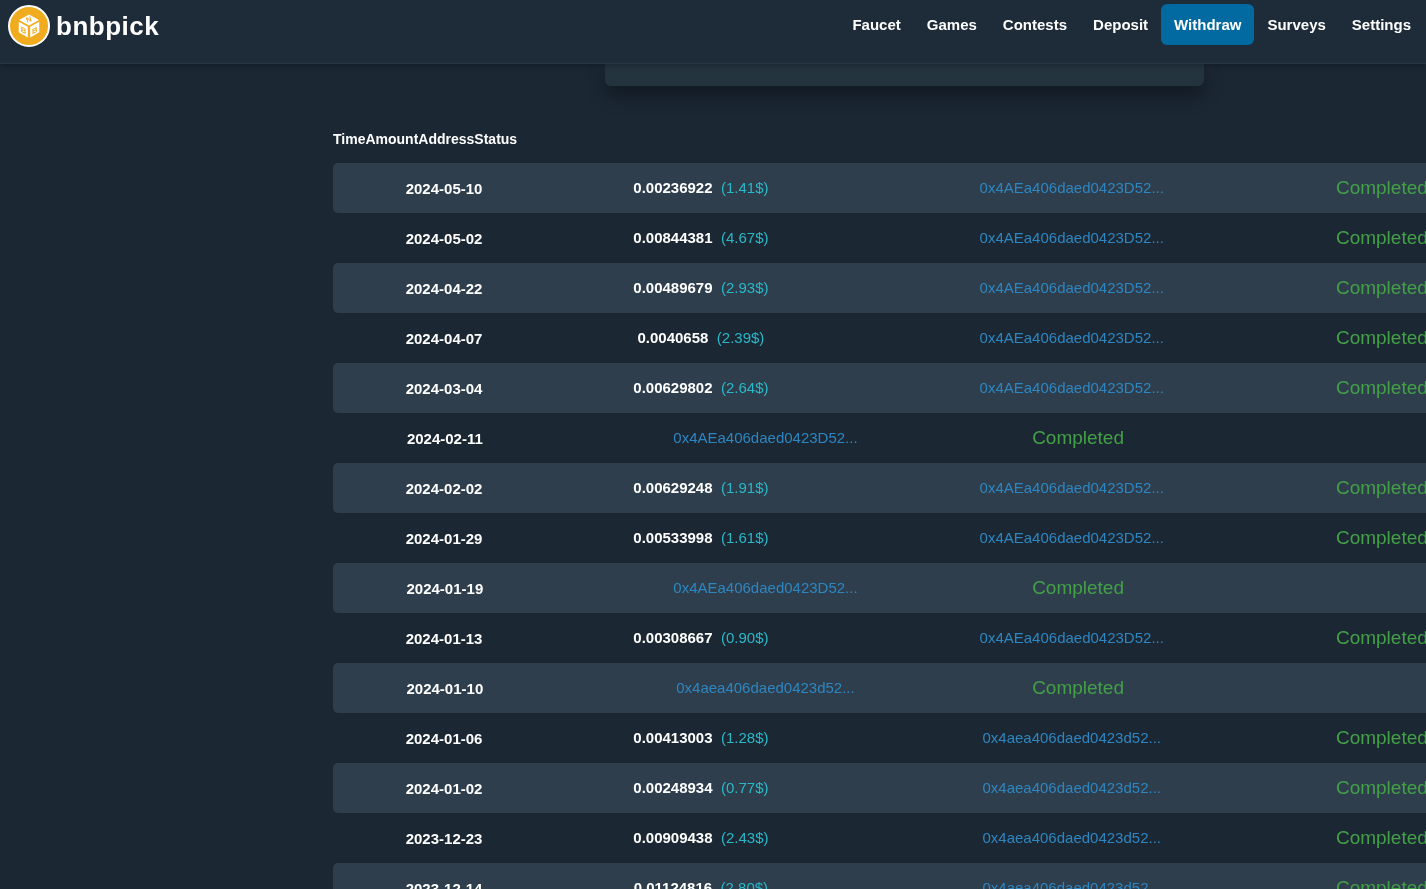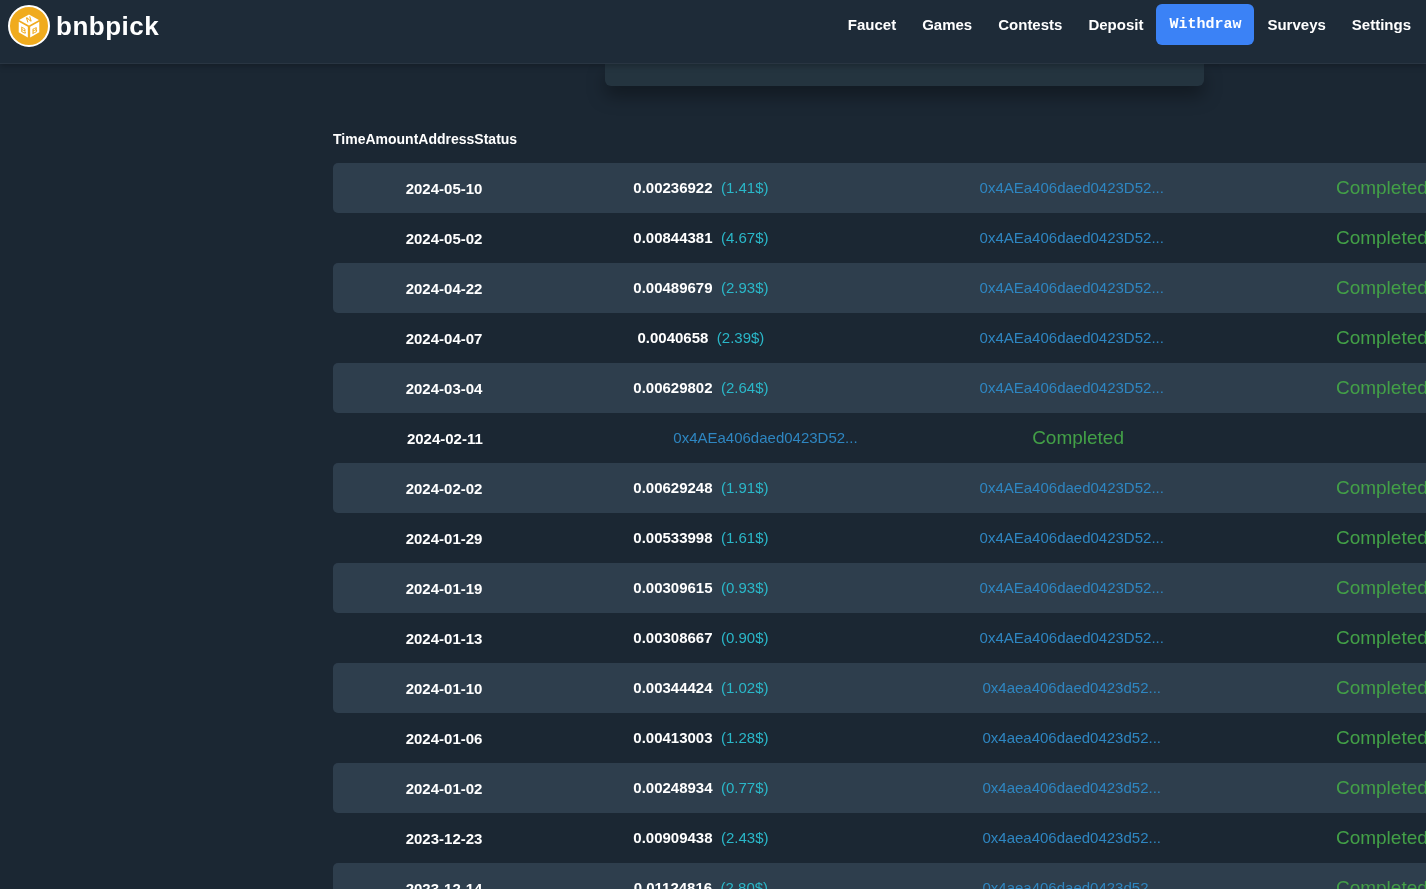--- a/index.html
+++ b/index.html
@@ -40,21 +40,21 @@
   .nav-items {
     display: flex; align-items: center; gap: 0;
     padding: 3px 2px 0 0; height: 46px; justify-content: flex-end;
   }
   .nav-item {
     display: inline-block; color: #ffffff; text-decoration: none;
     font-size: 15px; font-weight: 700;
     padding: 12px 13px; border-radius: 6px; cursor: pointer;
     line-height: 17px; white-space: nowrap;
   }
-  .nav-item.active { background: #3b82f6; font-family: Liberation Mono, monospace; }
+  .nav-item.active { background: #0369a1; }
 
   
   .card-sliver {
     position: absolute; top: 64px; left: 605px;
     width: 599px; height: 22px;
     background: #24343f;
     border-radius: 0 0 6px 6px;
     box-shadow: 0 10px 18px rgba(0,0,0,0.35);
     z-index: 2;
   }
@@ -245,24 +245,20 @@
     <div class="cell c3">
       <a class="t-addr">0x4AEa406daed0423D52...</a>
     </div>
     <div class="cell c4">
       <span class="t-status">Completed</span>
     </div>
   </div>
 
   <div class="trow">
     <div class="cell c1 t-time">2024-01-19</div>
-    <div class="cell c2">
-      <span class="t-amt">0.00309615</span>
-      <span class="t-usd">(0.93$)</span>
-    </div>
     <div class="cell c3">
       <a class="t-addr">0x4AEa406daed0423D52...</a>
     </div>
     <div class="cell c4">
       <span class="t-status">Completed</span>
     </div>
   </div>
 
   <div class="trow">
     <div class="cell c1 t-time">2024-01-13</div>
@@ -273,24 +269,20 @@
     <div class="cell c3">
       <a class="t-addr">0x4AEa406daed0423D52...</a>
     </div>
     <div class="cell c4">
       <span class="t-status">Completed</span>
     </div>
   </div>
 
   <div class="trow">
     <div class="cell c1 t-time">2024-01-10</div>
-    <div class="cell c2">
-      <span class="t-amt">0.00344424</span>
-      <span class="t-usd">(1.02$)</span>
-    </div>
     <div class="cell c3">
       <a class="t-addr">0x4aea406daed0423d52...</a>
     </div>
     <div class="cell c4">
       <span class="t-status">Completed</span>
     </div>
   </div>
 
   <div class="trow">
     <div class="cell c1 t-time">2024-01-06</div>

